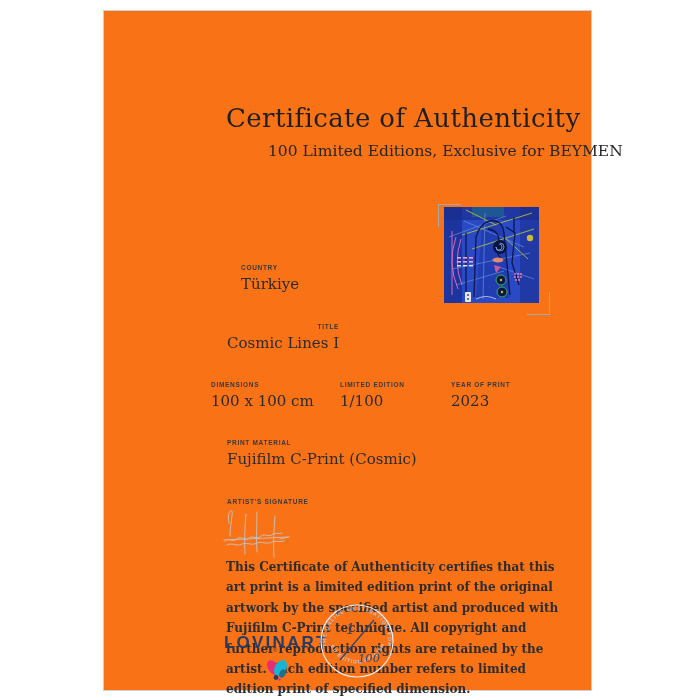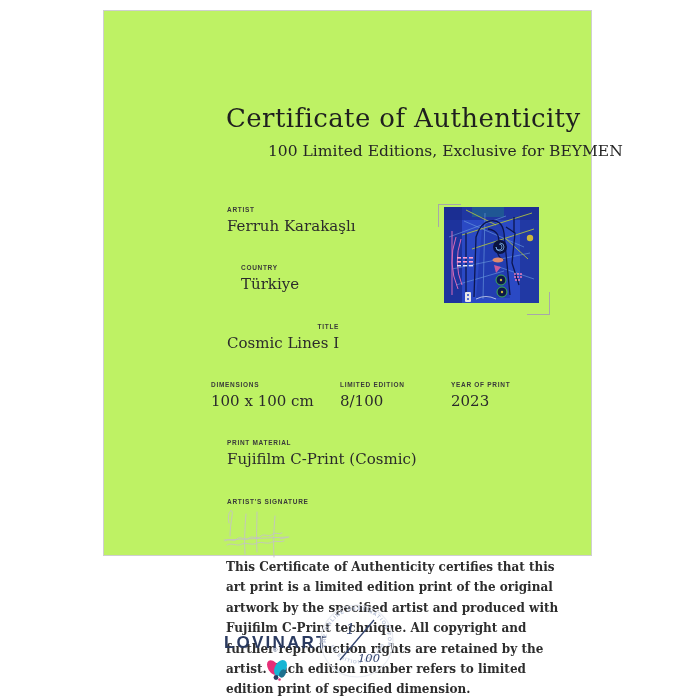--- a/index.html
+++ b/index.html
@@ -1,22 +1,22 @@
 <!DOCTYPE html>
 <html><head>
 <meta charset="utf-8">
 <style>
   html,body { margin:0; padding:0; }
   body {
     width:700px; height:700px; background:#ffffff; position:relative;
     font-family:"Liberation Sans", sans-serif; overflow:hidden;
   }
   .page {
-    position:absolute; left:103px; top:10px; width:489px; height:546px;
-    background:#bef264; border:1px solid #cfcfcf; box-sizing:border-box;
+    position:absolute; left:103px; top:10px; width:489px; height:681px;
+    background:#f97316; border:1px solid #cfcfcf; box-sizing:border-box;
   }
   .abs { position:absolute; }
   .doc-title {
     font-family:"DejaVu Serif", serif; font-size:26px; color:#1f1f1f;
     letter-spacing:0.4px; white-space:nowrap;
   }
   .doc-subtitle {
     font-family:"DejaVu Serif", serif; font-size:15.5px; color:#262626;
     white-space:nowrap;
   }
@@ -46,42 +46,38 @@
 </style>
 </head>
 <body>
 
 <div class="page">
 
   <div class="abs doc-title" style="left:122px; top:92px;">Certificate of Authenticity</div>
 
   <div class="abs doc-subtitle" style="left:128px; top:131px;margin-left:36px;">100 Limited Editions, Exclusive for BEYMEN</div>
 
-  <div class="abs" style="left:123px; top:195px;">
-    <div class="field-label">ARTIST</div>
-    <div class="field-value">Ferruh Karakaşlı</div>
-  </div>
 
   <div class="abs" style="left:137px; top:253px;">
     <div class="field-label">COUNTRY</div>
     <div class="field-value">Türkiye</div>
   </div>
 
   <div class="abs" style="left:123px; top:312px;text-align:right;">
     <div class="field-label">TITLE</div>
     <div class="field-value">Cosmic Lines I</div>
   </div>
 
   <div class="abs" style="left:107px; top:370px;">
     <div class="field-label">DIMENSIONS</div>
     <div class="field-value">100 x 100 cm</div>
   </div>
   <div class="abs" style="left:236px; top:370px;">
     <div class="field-label">LIMITED EDITION</div>
-    <div class="field-value">8/100</div>
+    <div class="field-value">1/100</div>
   </div>
   <div class="abs" style="left:347px; top:370px;">
     <div class="field-label">YEAR OF PRINT</div>
     <div class="field-value">2023</div>
   </div>
 
   <div class="abs" style="left:123px; top:428px;">
     <div class="field-label">PRINT MATERIAL</div>
     <div class="field-value">Fujifilm C-Print (Cosmic)</div>
   </div>

